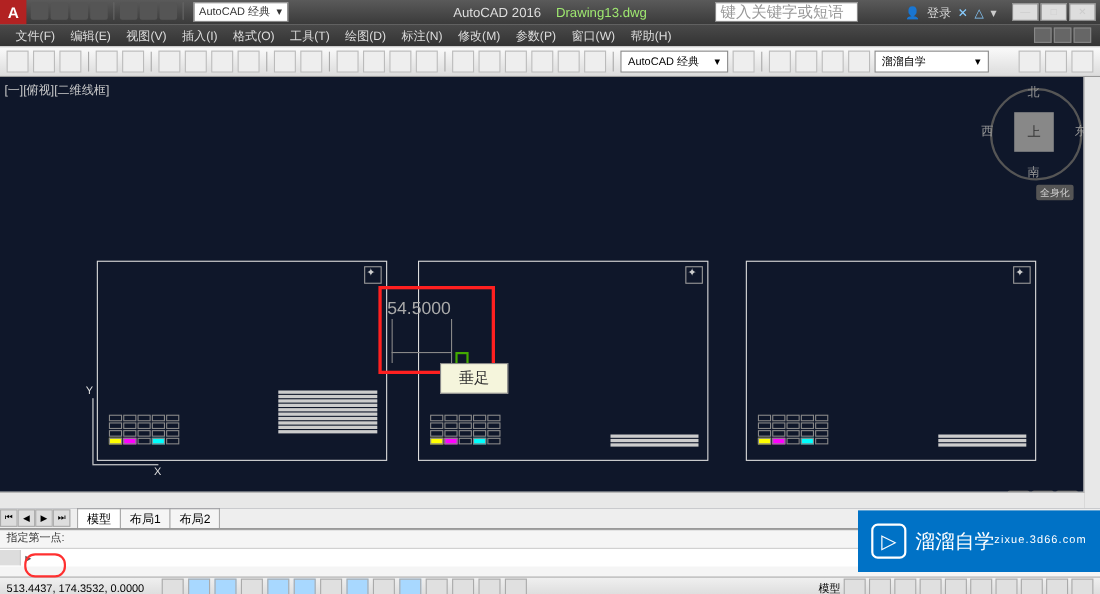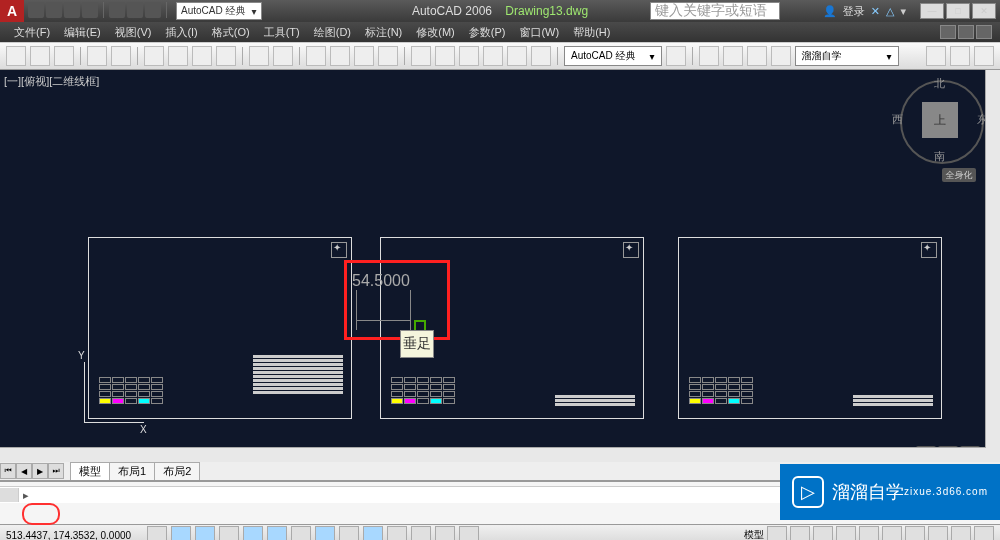--- a/index.html
+++ b/index.html
@@ -43,21 +43,21 @@
 .mark{position:absolute;right:4px;top:4px;width:14px;height:14px;border:1px solid #999}
 .mark::before{content:"✦";color:#ccc;font-size:10px;position:absolute;top:-1px;left:1px}
 .tblock{position:absolute;bottom:4px;left:10px;width:80px;height:38px;font-size:5px;line-height:5px}
 .tblock .row{display:flex;gap:1px;margin-top:1px}
 .tblock .cell{width:10px;height:4px;border:0.5px solid #888}
 .bldg{position:absolute;bottom:4px;right:8px;width:90px;height:60px}
 .bldg .stripe{height:3px;background:#ccc;margin-top:1px}
 .redbox{position:absolute;left:344px;top:190px;width:100px;height:74px;border:3px solid #ff2020}
 .snapmark{position:absolute;left:414px;top:250px;width:8px;height:8px;border:2px solid #4a0}
 .dim-text{position:absolute;left:352px;top:202px;color:#aaa;font-size:16px}
-.tooltip{position:absolute;left:400px;top:260px;background:#f5f5dc;color:#333;padding:4px 2px;border:1px solid #888;font-size:14px}
+.tooltip{position:absolute;left:400px;top:260px;background:#f5f5dc;color:#333;padding:4px 16px;border:1px solid #888;font-size:14px}
 .scrollbar-v{position:absolute;right:0;top:0;width:14px;height:100%;background:#e8e8e8;border-left:1px solid #aaa}
 .scrollbar-h{position:absolute;left:0;bottom:0;right:14px;height:14px;background:#e8e8e8;border-top:1px solid #aaa}
 .navbtns{position:absolute;right:20px;bottom:4px;display:flex;gap:2px}
 .navbtn{width:20px;height:12px;background:#555;border-radius:2px}
 .tabs{height:18px;background:#eee;display:flex;align-items:center;border-bottom:1px solid #999;font-size:11px}
 .tabs .tab-arrows{display:flex;gap:0;margin-right:6px}
 .tab-arr{width:14px;height:14px;border:1px solid #aaa;background:#ddd;font-size:8px;display:flex;align-items:center;justify-content:center}
 .tab{padding:1px 8px;border:1px solid #aaa;border-bottom:none;background:#f5f5f5;margin-right:-1px}
 .tab.active{background:#fff}
 .cmdarea{height:42px;background:#f5f5f5;border-top:1px solid #999;font-size:11px;position:relative}
@@ -90,21 +90,21 @@
     <div class="qat-btn"></div>
     <div class="qat-btn"></div>
     <div class="qat-btn"></div>
     <div class="sep"></div>
     <div class="ws">
       <span>AutoCAD 经典</span>
       <span style="margin-left:6px">▾</span>
     </div>
   </div>
   <div class="title">
-    <span>AutoCAD 2006</span>&nbsp;&nbsp;&nbsp;&nbsp;<span class="file">Drawing13.dwg</span>
+    <span>AutoCAD 2016</span>&nbsp;&nbsp;&nbsp;&nbsp;<span class="file">Drawing13.dwg</span>
   </div>
   <div class="search">键入关键字或短语</div>
   <div class="right">
     <span>👤</span>
     <span class="login">登录</span>
     <span style="color:#8cf">✕</span>
     <span style="color:#8cf">△</span>
     <span>▾</span>
     <div class="winbtns">
       <div class="winbtn">—</div>
@@ -347,20 +347,21 @@
     <div class="tab-arr">▶</div>
     <div class="tab-arr">⏭</div>
   </div>
   <div class="tab active">模型</div>
   <div class="tab">布局1</div>
   <div class="tab">布局2</div>
 </div>
 
 <div class="cmdarea">
   <div class="cmd-hist">
+    <div>指定第一点:</div>
   </div>
   <div class="cmd-line">
     <div class="cmd-icon"></div>
     <span style="color:#555">▸&nbsp;</span>
   </div>
   <div class="red-oval flat" style="left:22px;bottom:-1px;width:34px"></div>
 </div>
 
 <div class="statusbar">
   <span class="coords">513.4437, 174.3532, 0.0000</span>

